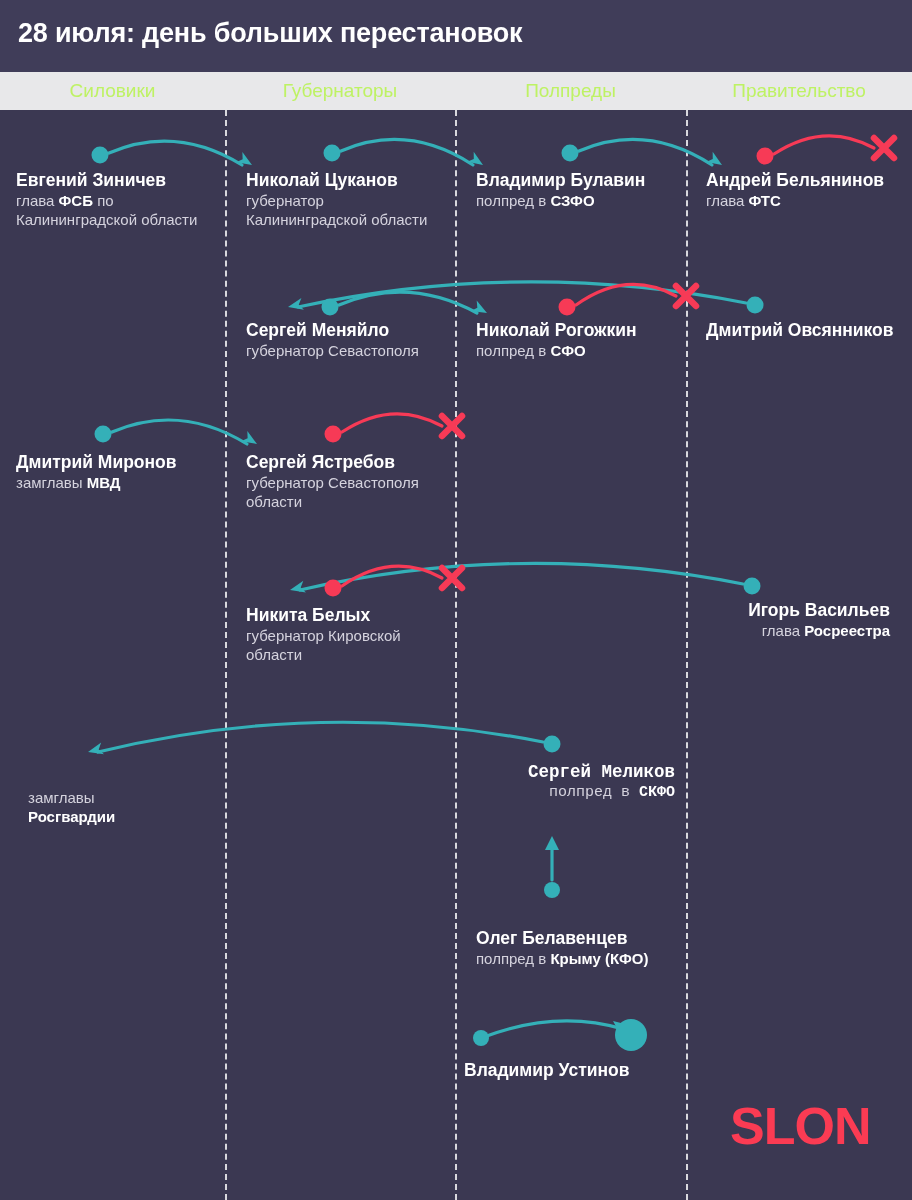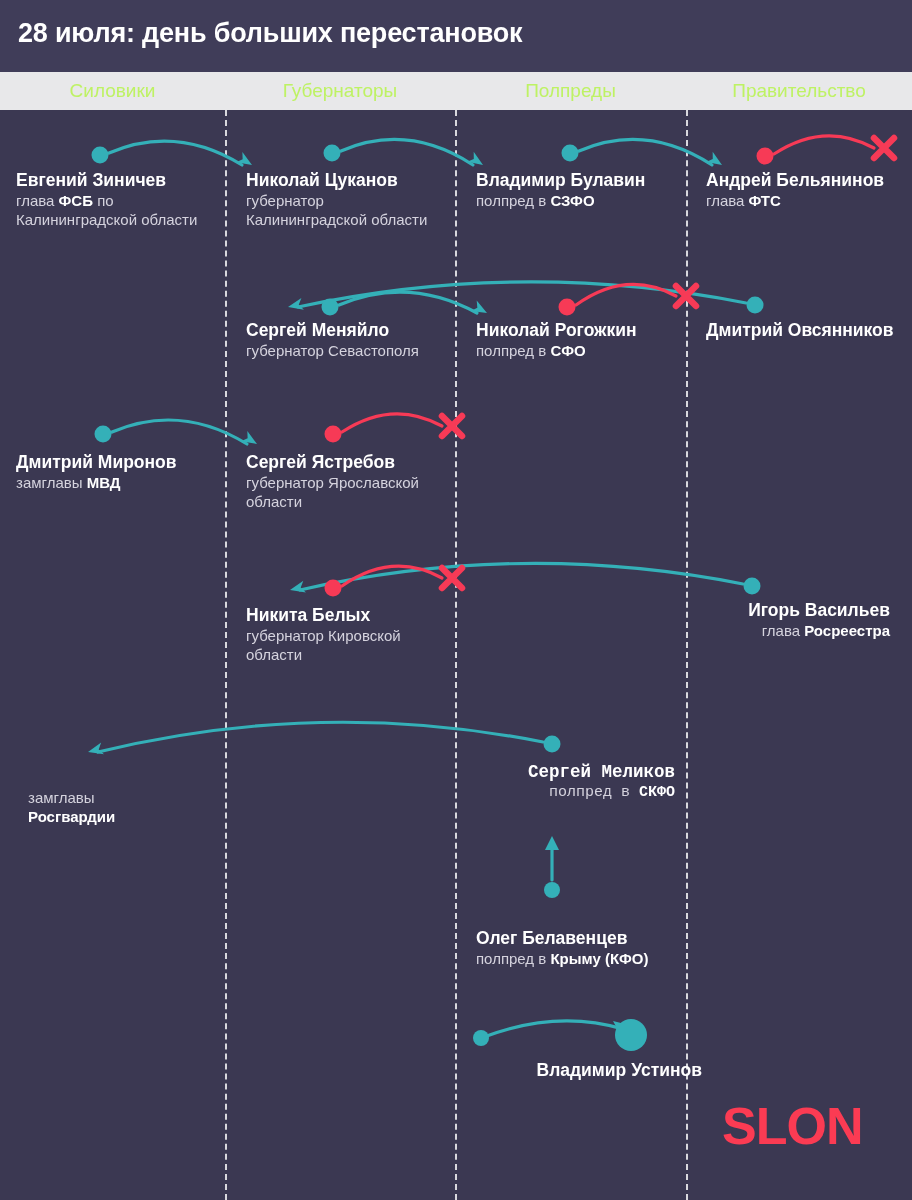--- a/index.html
+++ b/index.html
@@ -51,21 +51,21 @@
   }
   .prole b{color:#ffffff;font-weight:bold;}
   .align-right{text-align:right;}
 
   
   #arrows{position:absolute;left:0;top:0;width:912px;height:1200px;pointer-events:none;}
 
   
   .logo{
     position:absolute;font-size:52px;font-weight:bold;color:#fb3b53;
-    letter-spacing:-1px;line-height:52px;
+    letter-spacing:-1px;line-height:52px;margin-left:8px;
   }
 </style>
 </head>
 <body>
 
 <div id="stage">
 
   <div class="title-bar"></div>
   <div class="title-text">28 июля: день больших перестановок</div>
 
@@ -184,41 +184,41 @@
       </div>
       <div class="person" style="left: 706px; top: 320px; width: 196px;">
         <div class="pname">Дмитрий Овсянников</div>
       </div>
       <div class="person" style="left: 16px; top: 452px; width: 205px;">
         <div class="pname">Дмитрий Миронов</div>
         <div class="prole">замглавы <b>МВД</b></div>
       </div>
       <div class="person" style="left: 246px; top: 452px; width: 205px;">
         <div class="pname">Сергей Ястребов</div>
-        <div class="prole">губернатор Ярославской области</div>
+        <div class="prole">губернатор Севастополя области</div>
       </div>
       <div class="person" style="left: 246px; top: 605px; width: 205px;">
         <div class="pname">Никита Белых</div>
         <div class="prole">губернатор Кировской области</div>
       </div>
       <div class="person align-right" style="left: 690px; top: 600px; width: 200px;">
         <div class="pname">Игорь Васильев</div>
         <div class="prole">глава <b>Росреестра</b></div>
       </div>
       <div class="person" style="left: 28px; top: 788px; width: 190px;">
         <div class="prole">замглавы <br><b>Росгвардии</b></div>
       </div>
       <div class="person align-right" style="left: 470px; top: 762px; width: 205px; font-family: Liberation Mono, monospace;">
         <div class="pname">Сергей Меликов</div>
         <div class="prole">полпред в <b>СКФО</b></div>
       </div>
       <div class="person" style="left: 476px; top: 900px; width: 205px; margin-top: 28px;">
         <div class="pname">Олег Белавенцев</div>
         <div class="prole">полпред в <b>Крыму</b> <b>(КФО)</b></div>
       </div>
-      <div class="person" style="left: 497px; top: 1060px; width: 205px; text-align: right;">
+      <div class="person" style="left: 464px; top: 1060px; width: 205px;">
         <div class="pname">Владимир Устинов</div>
       </div>
     </div>
 
   <div class="logo" style="left: 722px; top: 1100px;">SLON</div>
 
 </div>
 
 </body></html>

